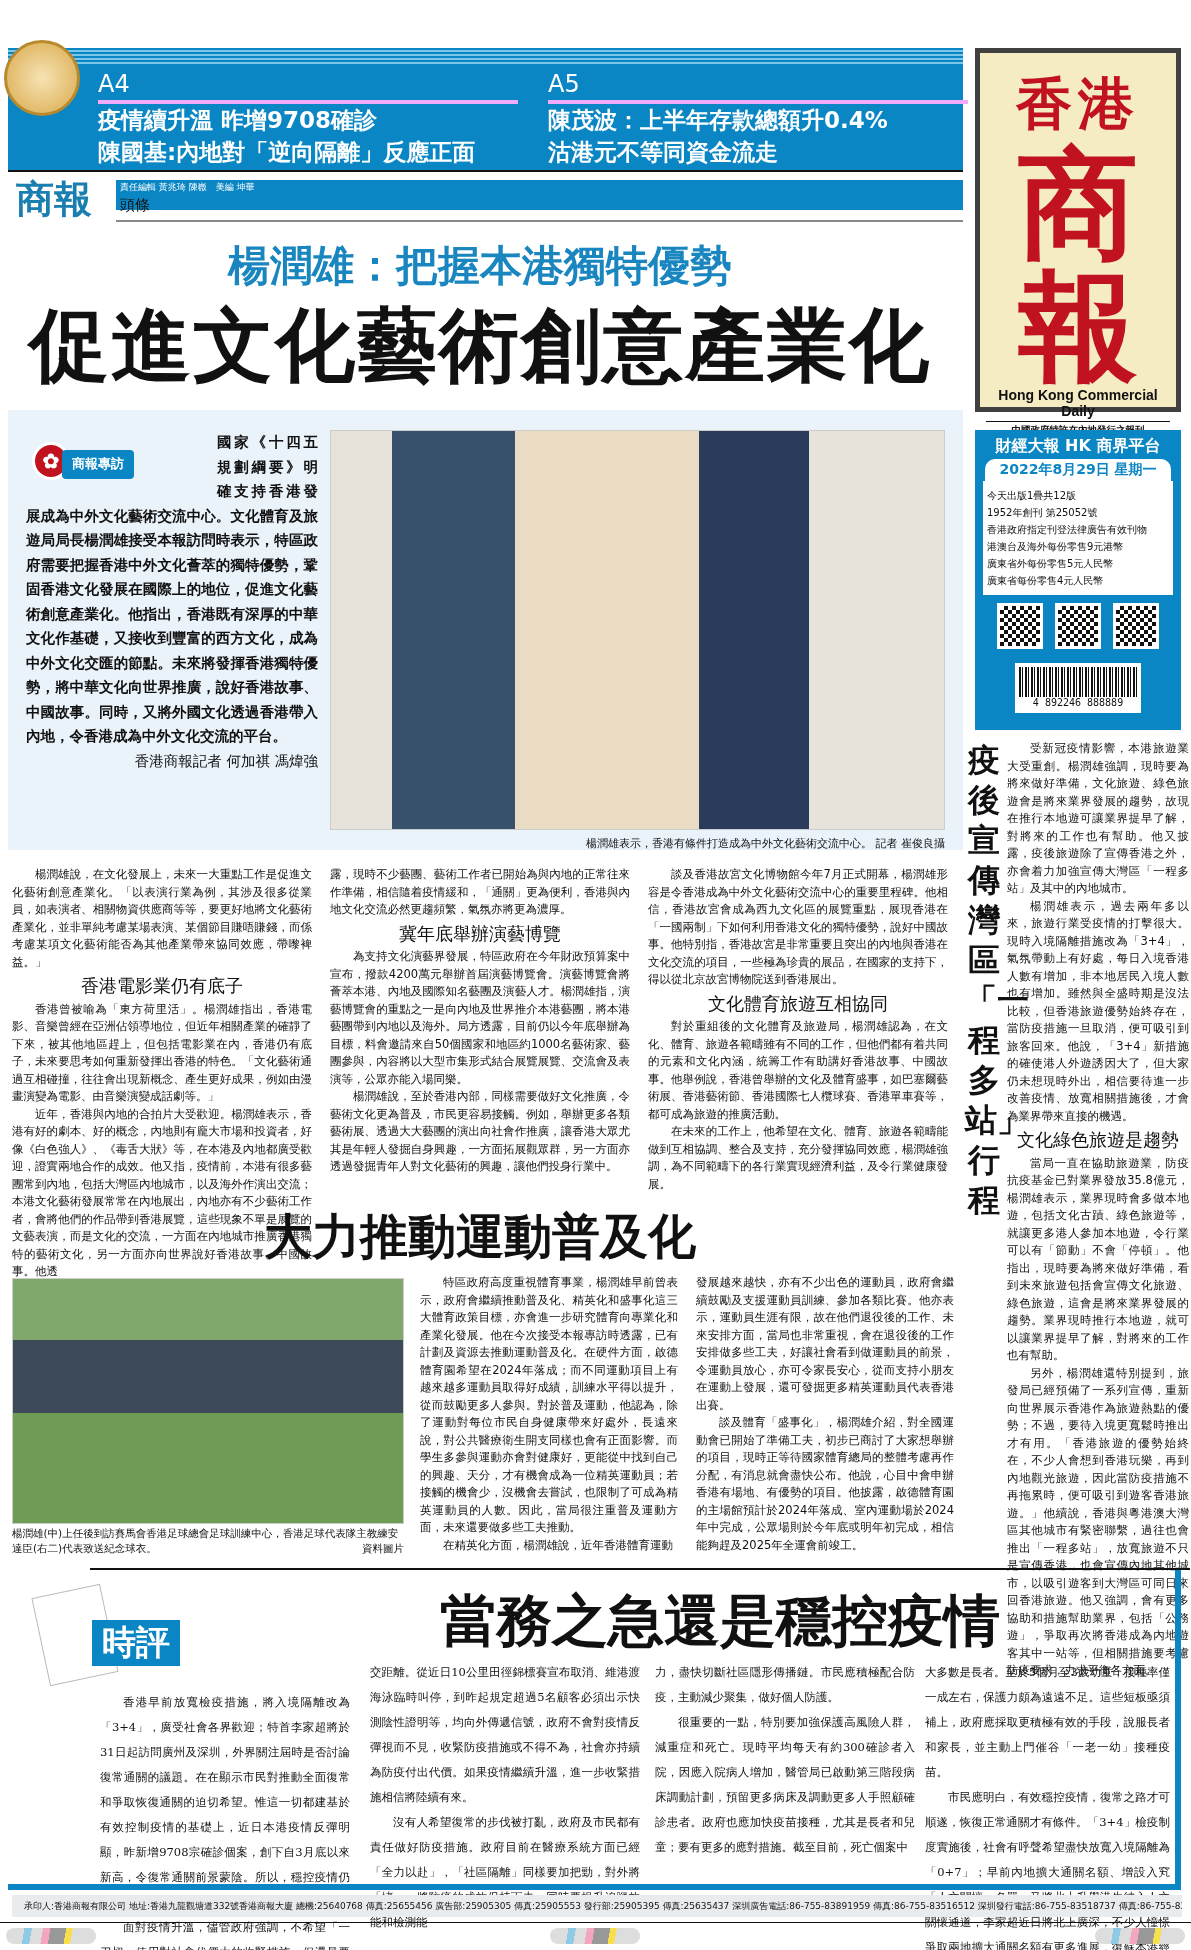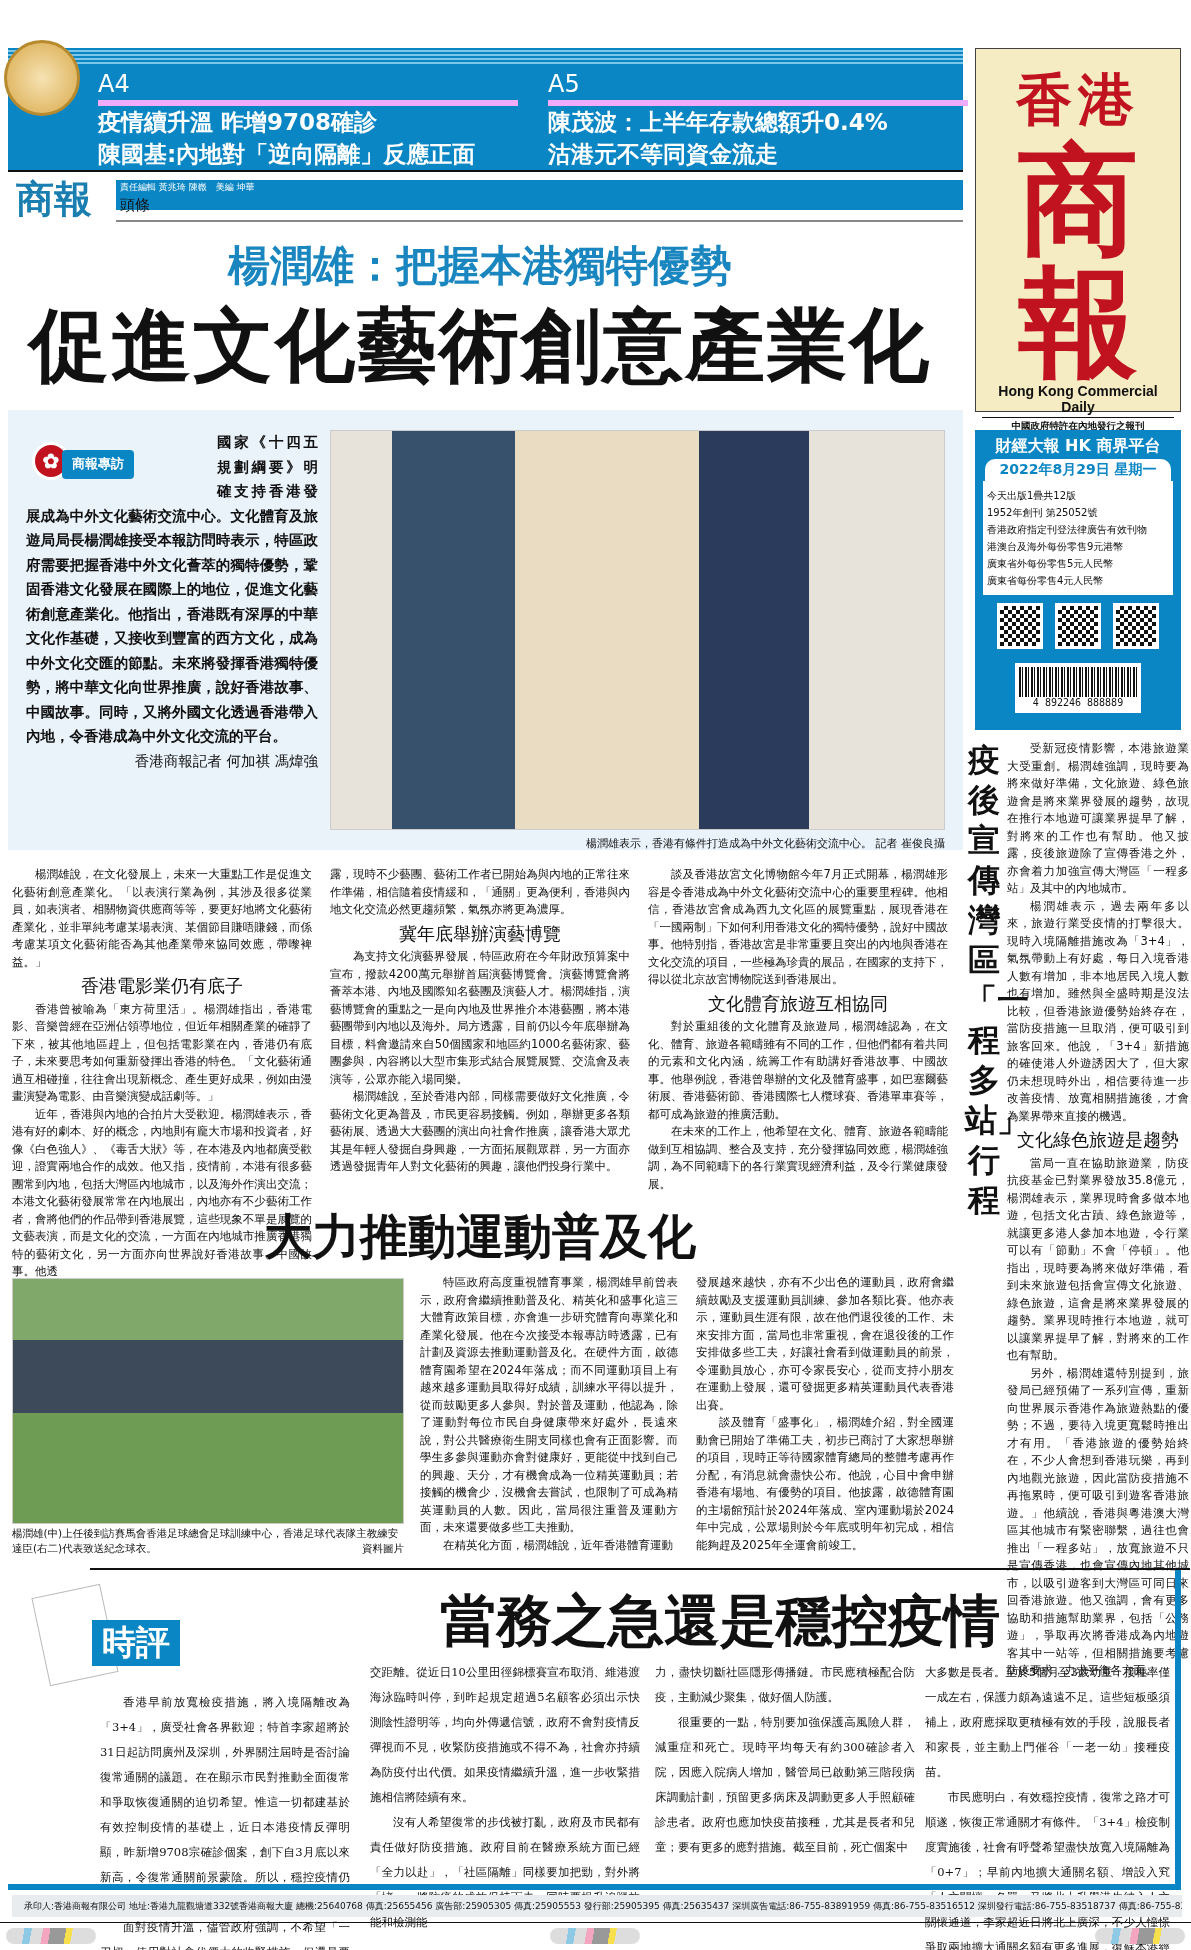--- a/index.html
+++ b/index.html
@@ -4,24 +4,24 @@
 <style>
 *{box-sizing:border-box;margin:0;padding:0}
 body{width:1191px;height:1950px;background:#fff;font-family:"DejaVu Serif",serif;color:#111;position:relative;overflow:hidden}
 .abs{position:absolute}
 .col{font-size:11.5px;line-height:17.5px;text-align:justify;color:#111;font-family:"DejaVu Sans",sans-serif}
 .col p{text-indent:2em}
 .sub{font-family:"DejaVu Serif",serif;font-size:18px;text-align:center;margin:6px 0;font-weight:normal}
 #topband{left:8px;top:48px;width:955px;height:124px;background:#0b86c4;border-bottom:2px solid #111}
 #topband .stripes{position:absolute;left:0;top:0;right:0;height:16px;background:repeating-linear-gradient(#0b86c4 0 2px,#7cc6ea 2px 4px)}
 .teaser{position:absolute;top:22px;color:#fff}
-.teaser .pg{font-family:"DejaVu Sans",sans-serif;font-size:24px;border-bottom:6px solid #f0abfc;padding-bottom:2px;width:420px}
+.teaser .pg{font-family:"DejaVu Sans",sans-serif;font-size:24px;border-bottom:4px solid #f0abfc;padding-bottom:2px;width:420px}
 .teaser .h{font-family:"DejaVu Sans",sans-serif;font-weight:bold;font-size:23px;line-height:32px}
 #compass{left:4px;top:40px;width:76px;height:76px;border-radius:50%;background:radial-gradient(#f6e3b3,#d9a94b);border:3px solid #b88a2e}
-#masthead{left:975px;top:48px;width:206px;height:364px;background:#f6ecc4;border:1px solid #404040;text-align:center}
+#masthead{left:975px;top:48px;width:206px;height:364px;background:#f6ecc4;border:5px solid #404040;text-align:center}
 #masthead .hk{color:#c1121f;font-size:56px;font-family:"DejaVu Serif",serif;font-weight:bold;margin-top:14px;letter-spacing:6px}
 #masthead .big{color:#c1121f;font-size:120px;line-height:122px;font-family:"DejaVu Serif",serif;font-weight:bold}
 #masthead .en{font-family:"Liberation Sans",sans-serif;font-weight:bold;font-size:14px;border-bottom:1px solid #111;margin:0 6px;padding-bottom:2px}
 #masthead .tag{font-family:"DejaVu Sans",sans-serif;font-size:9.5px;font-weight:bold;margin-top:2px}
 #infobox{left:975px;top:430px;width:206px;height:300px;background:#0b86c4}
 #infobox .slogan{color:#fff;font-family:"DejaVu Sans",sans-serif;font-weight:bold;font-size:16px;text-align:center;padding:6px 0 2px}
 #infobox .date{background:#fff;color:#0b86c4;margin:0 10px;border-radius:10px 10px 0 0;text-align:center;font-family:"DejaVu Sans",sans-serif;font-weight:bold;font-size:14px;padding:2px}
 #infobox .lines{background:#fff;margin:0 8px;padding:6px 4px;text-align:left;font-family:"DejaVu Sans",sans-serif;font-size:10px;line-height:17px}
 .qr{display:inline-block;width:46px;height:46px;margin:0 6px;background:repeating-conic-gradient(#111 0 25%,#fff 0 50%) 0 0/8px 8px;border:3px solid #fff}
 #barcode{margin:10px auto 0;width:126px;height:50px;background:#fff;padding:4px;font-family:"DejaVu Sans Mono",monospace;font-size:10px;text-align:center}

